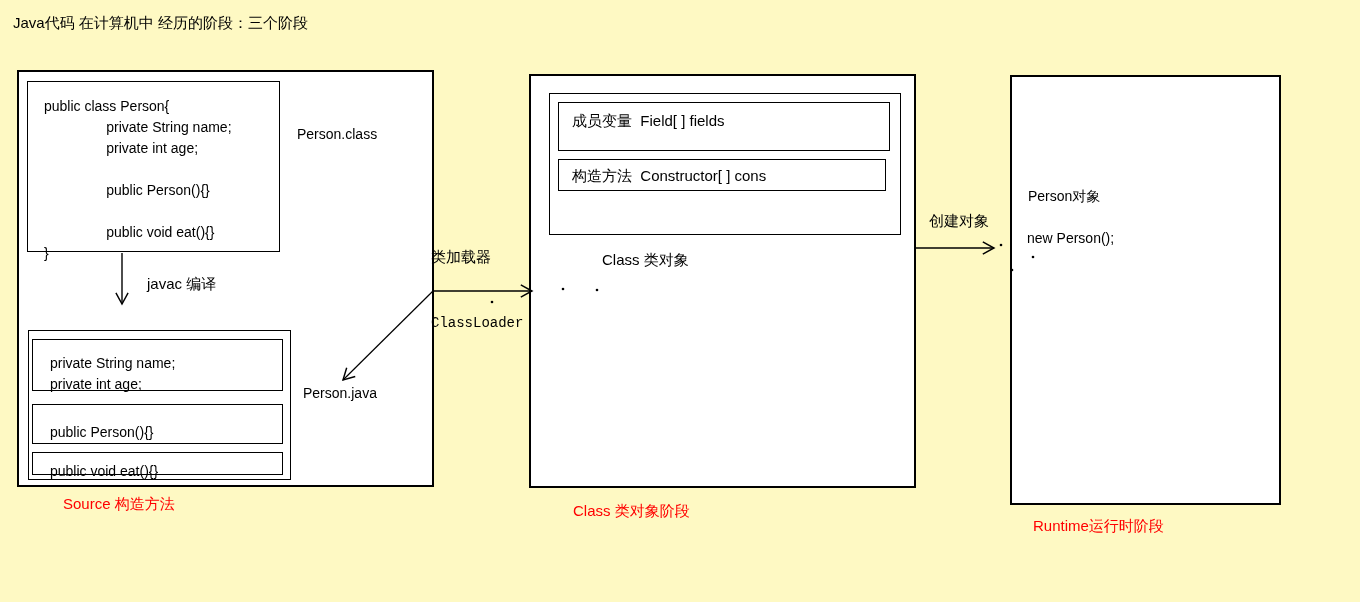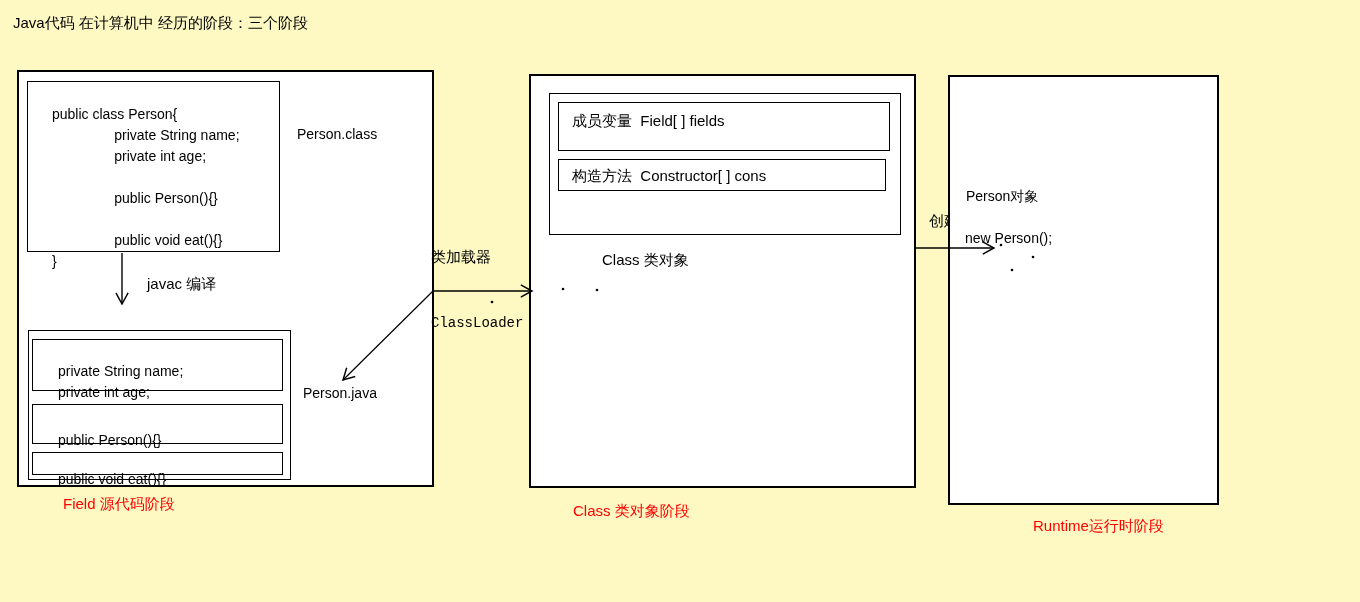--- a/index.html
+++ b/index.html
@@ -6,21 +6,21 @@
   .canvas{
     position:relative;width:1360px;height:602px;background:#fef9c3;
     font-family:"Liberation Sans","DejaVu Sans",sans-serif;color:#000;
     overflow:hidden;
   }
   .label{position:absolute;font-size:14px;line-height:18px;white-space:pre;}
   .label-lg{position:absolute;font-size:15px;line-height:19px;white-space:pre;}
   .caption{position:absolute;font-size:15px;line-height:19px;color:#ff0000;white-space:pre;}
   .stage-box{position:absolute;border:2px solid #000;background:#fff;}
   .inner-box{position:absolute;border:1px solid #000;background:#fff;}
-  pre.code{margin:16px;font-family:"Liberation Sans","DejaVu Sans",sans-serif;
+  pre.code{margin:8px;font-family:"Liberation Sans","DejaVu Sans",sans-serif;
     font-size:14px;line-height:21px;white-space:pre;}
   .member-label{font-size:15px;line-height:19px;white-space:pre;}
   svg.overlay{position:absolute;left:0;top:0;pointer-events:none;}
 </style>
 </head>
 <body>
 
 <div class="canvas">
 
   <div class="label-lg" style="left:13px;top:13px;">Java代码 在计算机中 经历的阶段：三个阶段</div>
@@ -51,21 +51,21 @@
         <pre class="code" style="padding:9px 0 0 9px;">public Person(){}</pre>
       </div>
       <div class="inner-box" style="left:3px;top:121px;width:249px;height:21px;">
         <pre class="code" style="padding:2px 0 0 9px;line-height:17px;">public void eat(){}</pre>
       </div>
     </div>
 
     <div class="label" style="left:284px;top:312px;">Person.java</div>
   </div>
 
-  <div class="caption" style="left:63px;top:494px;">Field 源代码阶段</div>
+  <div class="caption" style="left:63px;top:494px;">Source 构造方法</div>
 
   <div class="label-lg" style="left:431px;top:247px;">类加载器</div>
   <div class="label" style="left:431px;top:314px;font-family:Liberation Mono, monospace;">ClassLoader</div>
 
   <div class="stage-box" style="left:529px;top:74px;width:383px;height:410px;">
 
     <div class="inner-box" style="left:18px;top:17px;width:350px;height:140px;">
       <div class="inner-box" style="left:8px;top:8px;width:330px;height:47px;">
         <div class="member-label" style="padding:8px 0 0 13px;">成员变量  Field[ ] fields</div>
       </div>
@@ -74,21 +74,21 @@
       </div>
     </div>
 
     <div class="label-lg" style="left:71px;top:174px;">Class 类对象</div>
   </div>
 
   <div class="caption" style="left:573px;top:501px;">Class 类对象阶段</div>
 
   <div class="label-lg" style="left:929px;top:211px;">创建对象</div>
 
-  <div class="stage-box" style="left:948px;top:75px;width:267px;height:426px;">
+  <div class="stage-box" style="left:1010px;top:75px;width:267px;height:426px;">
     <div class="label" style="left:16px;top:110px;">Person对象</div>
     <div class="label" style="left:15px;top:152px;">new Person();</div>
   </div>
 
   <div class="caption" style="left:1033px;top:516px;">Runtime运行时阶段</div>
 
   <svg class="overlay" width="1360" height="602" viewBox="0 0 1360 602">
     <defs>
       <marker id="arrow" markerUnits="userSpaceOnUse" markerWidth="16" markerHeight="16" viewBox="0 0 10 10" refX="9" refY="5" orient="auto">
         <path d="M2,1.2 L9,5 L2,8.8" fill="none" stroke="#000" stroke-width="0.9"></path>

